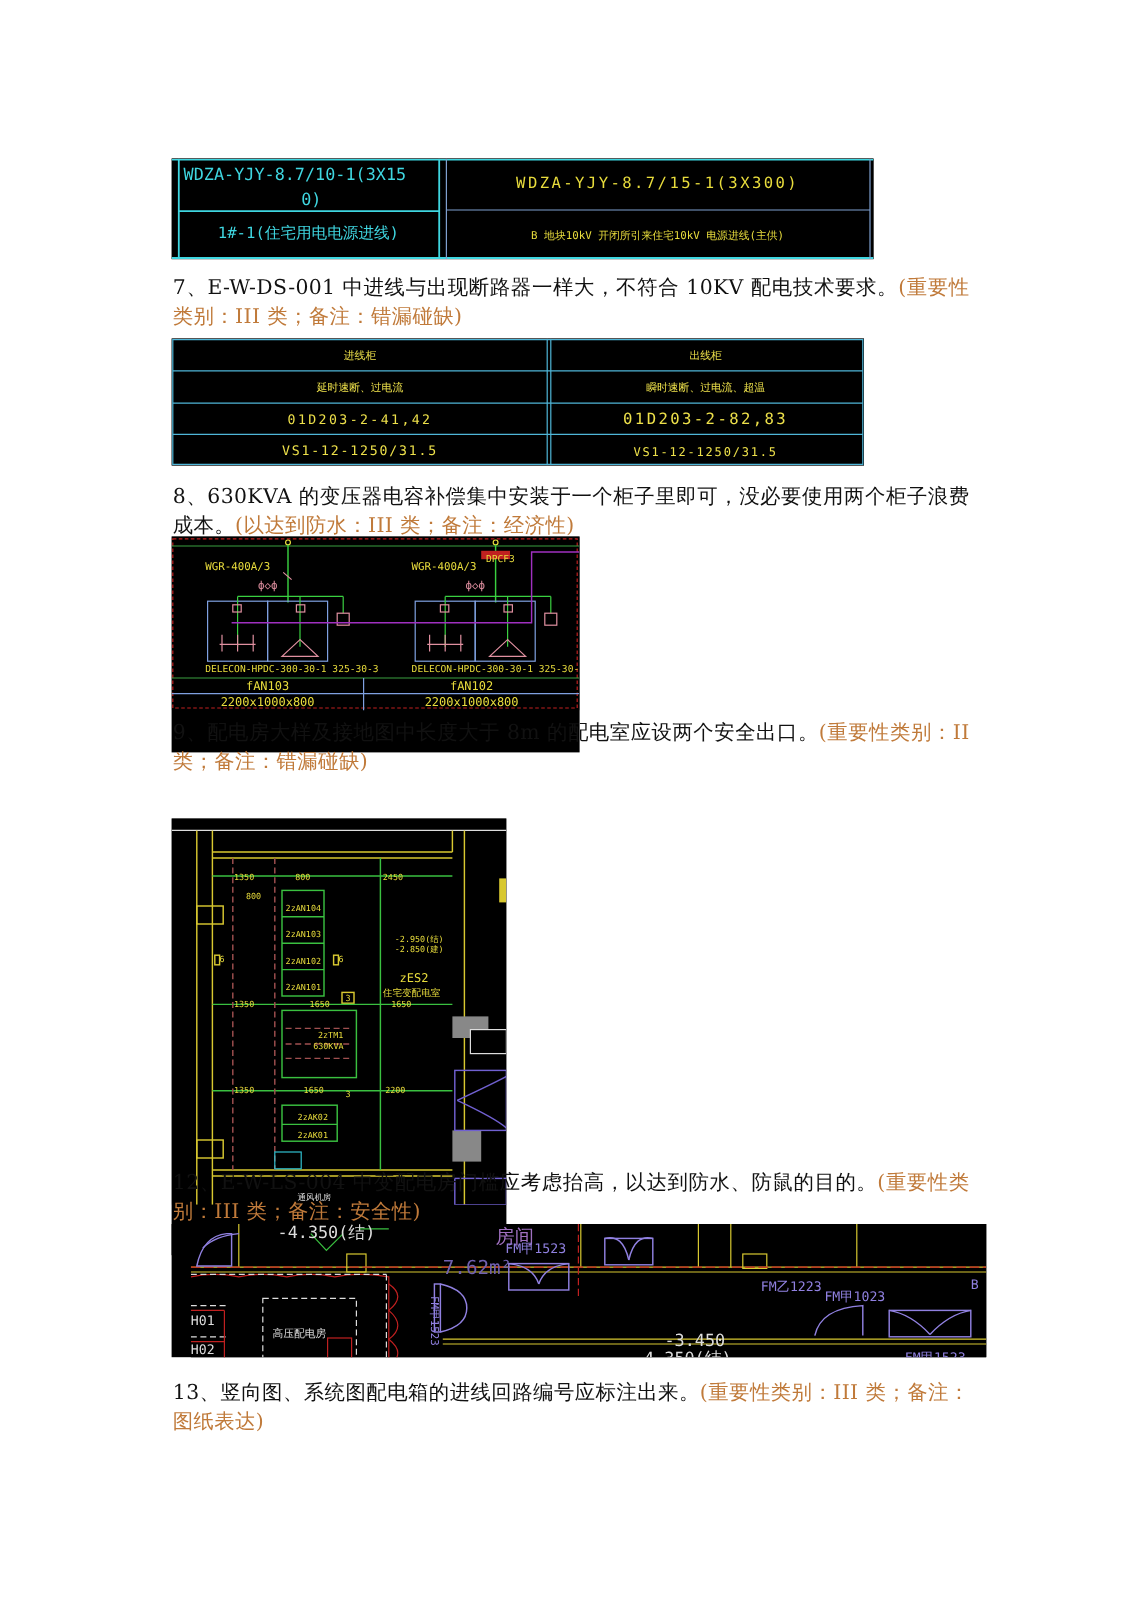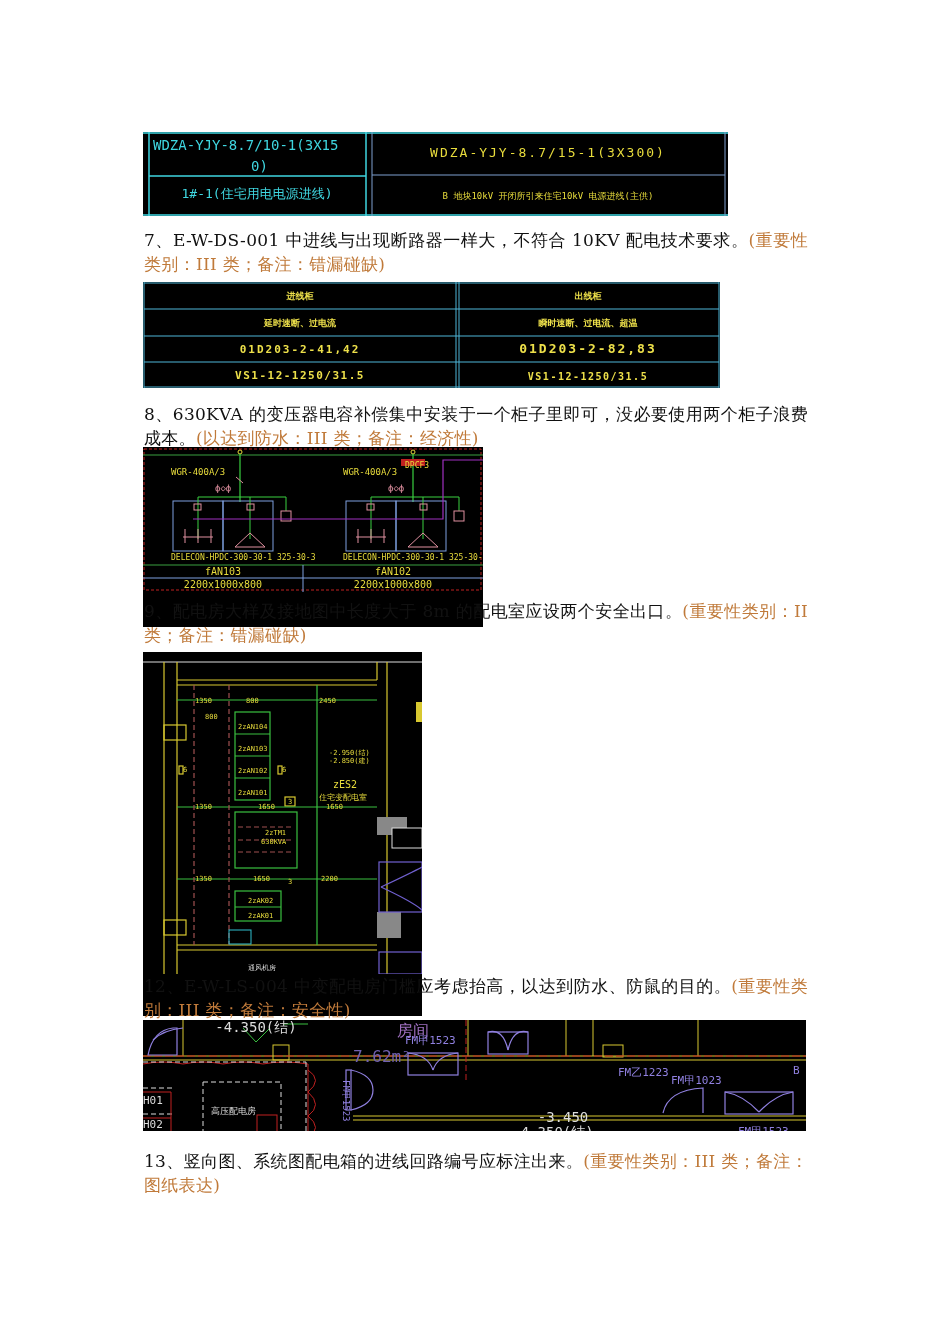--- a/index.html
+++ b/index.html
@@ -31,21 +31,21 @@
     <text x="114" y="66" fill="#3fd6e0" font-size="13" text-anchor="middle">1#-1(住宅用电电源进线)</text>
     <text x="405" y="25" fill="#e8dc3c" font-size="13" text-anchor="middle" letter-spacing="2">WDZA-YJY-8.7/15-1(3X300)</text>
     <text x="405" y="67" fill="#e8dc3c" font-size="9" text-anchor="middle">B 地块10kV 开闭所引来住宅10kV 电源进线(主供)</text>
   </svg>
 </div>
 
 <div class="para" style="top:228px;">
   <span>7、</span><span>E-W-DS-001 中进线与出现断路器一样大，不符合 10KV 配电技术要求。</span><span class="note">(重要性类别：III 类；备注：错漏碰缺)</span>
 </div>
 
-<div class="fig" style="left:143px;top:282px;width:577px;height:106px;font-weight:bold;">
+<div class="fig" style="left:143px;top:282px;width:577px;height:106px;">
   <svg width="577" height="106" class="cad">
     <rect x="0" y="0" width="577" height="106" fill="#000"></rect>
     <g stroke="#4fb6d8" stroke-width="1">
       <line x1="1" y1="1" x2="576" y2="1"></line>
       <line x1="1" y1="105" x2="576" y2="105"></line>
       <line x1="1" y1="0" x2="1" y2="106"></line>
       <line x1="313" y1="0" x2="313" y2="106"></line>
       <line x1="316" y1="0" x2="316" y2="106"></line>
       <line x1="576" y1="0" x2="576" y2="106"></line>
       <line x1="1" y1="27" x2="576" y2="27"></line>
@@ -127,21 +127,21 @@
     <text x="250" y="128" fill="#e8dc3c" font-size="10" text-anchor="middle">fAN102</text>
     <text x="80" y="141" fill="#e8dc3c" font-size="10" text-anchor="middle">2200x1000x800</text>
     <text x="250" y="141" fill="#e8dc3c" font-size="10" text-anchor="middle">2200x1000x800</text>
   </svg>
 </div>
 
 <div class="para" style="top:599px;">
   <span>9、</span><span>配电房大样及接地图中长度大于 8m 的配电室应设两个安全出口。</span><span class="note">(重要性类别：II 类；备注：错漏碰缺)</span>
 </div>
 
-<div class="fig" style="left:143px;top:652px;width:279px;height:364px;">
+<div class="fig" style="left:143px;top:682px;width:279px;height:364px;">
   <svg width="279" height="322" class="cad">
     <rect x="0" y="0" width="279" height="322" fill="#000"></rect>
     <line x1="0" y1="10" x2="279" y2="10" stroke="#ddd"></line>
     <g stroke="#d8c830" fill="none" stroke-width="1.2">
       <line x1="21" y1="10" x2="21" y2="322"></line>
       <line x1="34" y1="10" x2="34" y2="322"></line>
       <line x1="34" y1="28" x2="234" y2="28"></line>
       <line x1="34" y1="33" x2="234" y2="33"></line>
       <line x1="234" y1="10" x2="234" y2="28"></line>
       <line x1="244" y1="10" x2="244" y2="322"></line>
@@ -213,21 +213,21 @@
     </g>
     <text x="190" y="136" fill="#e8dc3c" font-size="10">zES2</text>
     <text x="176" y="148" fill="#e8dc3c" font-size="8">住宅变配电室</text>
   </svg>
 </div>
 
 <div class="para" style="top:974px;">
   <span>12、</span><span>E-W-LS-004 中变配电房门槛应考虑抬高，以达到防水、防鼠的目的。</span><span class="note">(重要性类别：III 类；备注：安全性)</span>
 </div>
 
-<div class="fig" style="left:143px;top:1020px;width:663px;height:111px;">
+<div class="fig" style="left:143px;top:1020px;width:663px;height:111px;padding-left:16px;">
   <svg width="663" height="118" class="cad">
     <rect x="0" y="0" width="663" height="118" fill="#000"></rect>
     <g stroke="#d8c830" fill="none" stroke-width="1">
       <line x1="0" y1="36" x2="663" y2="36"></line>
       <line x1="0" y1="40" x2="663" y2="40"></line>
       <line x1="210" y1="96" x2="663" y2="96"></line>
       <line x1="210" y1="100" x2="663" y2="100"></line>
       <line x1="40" y1="0" x2="40" y2="36"></line>
       <line x1="325" y1="0" x2="325" y2="36"></line>
       <line x1="423" y1="0" x2="423" y2="36"></line>

